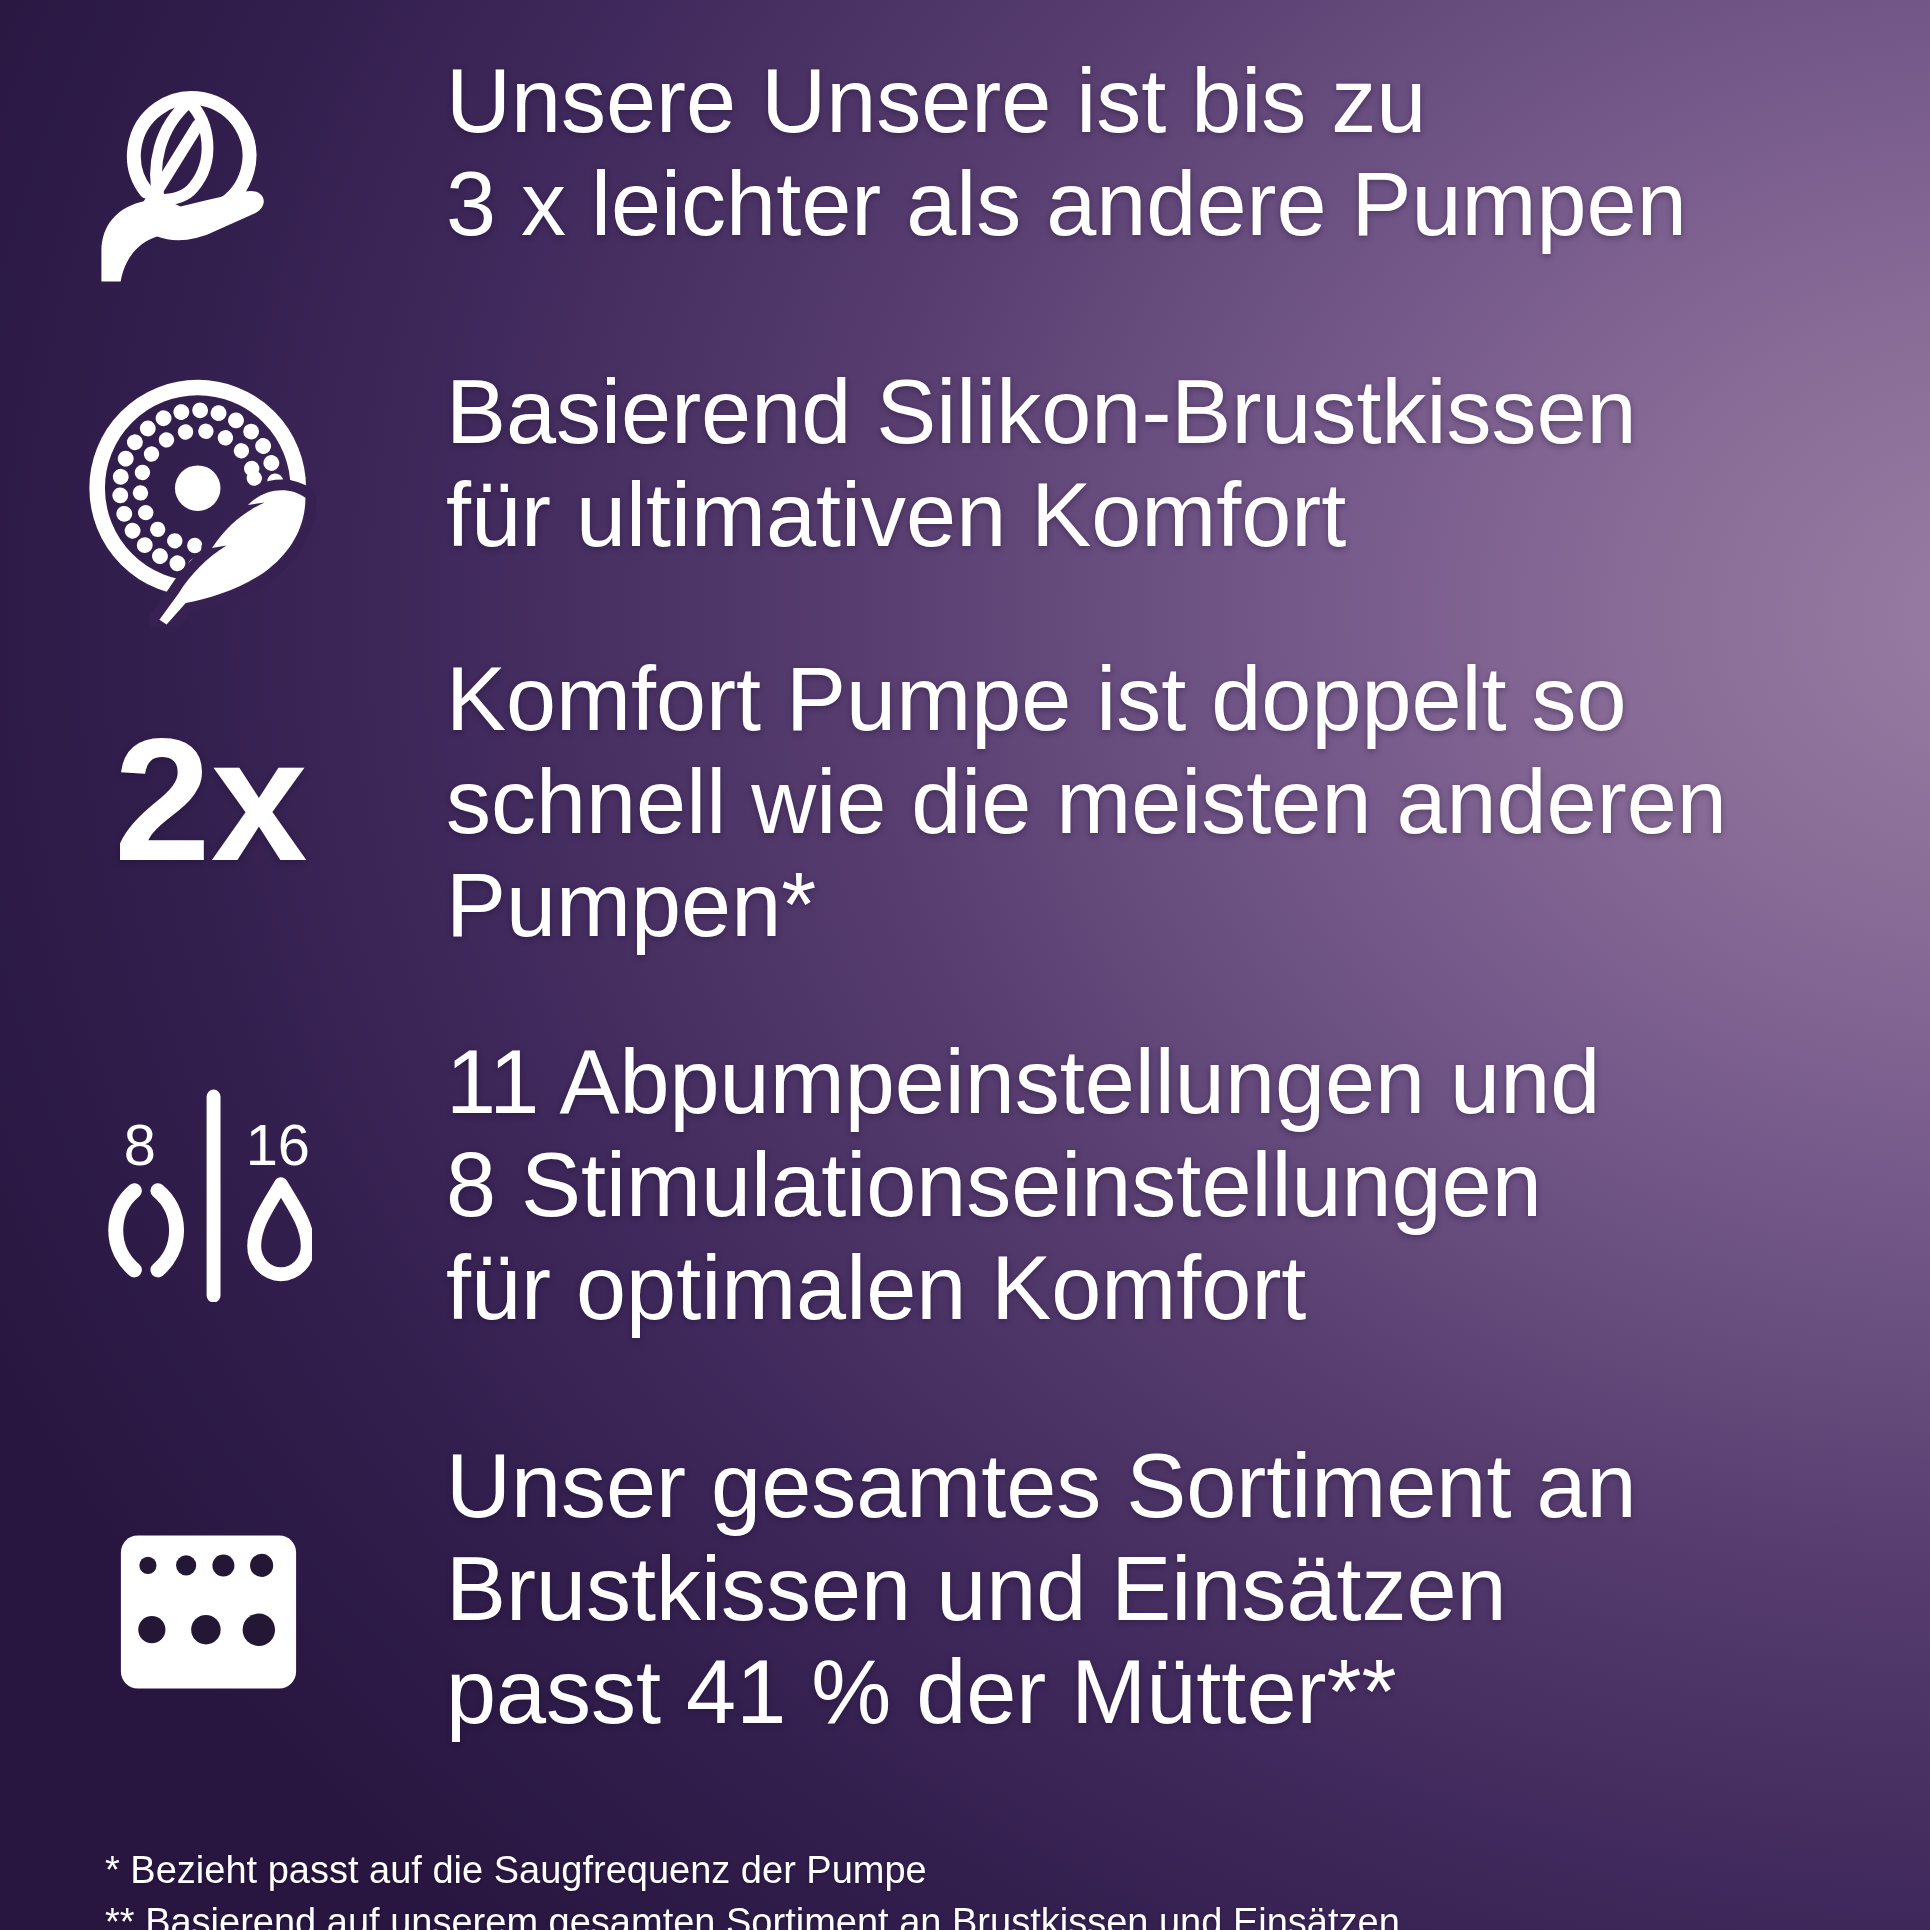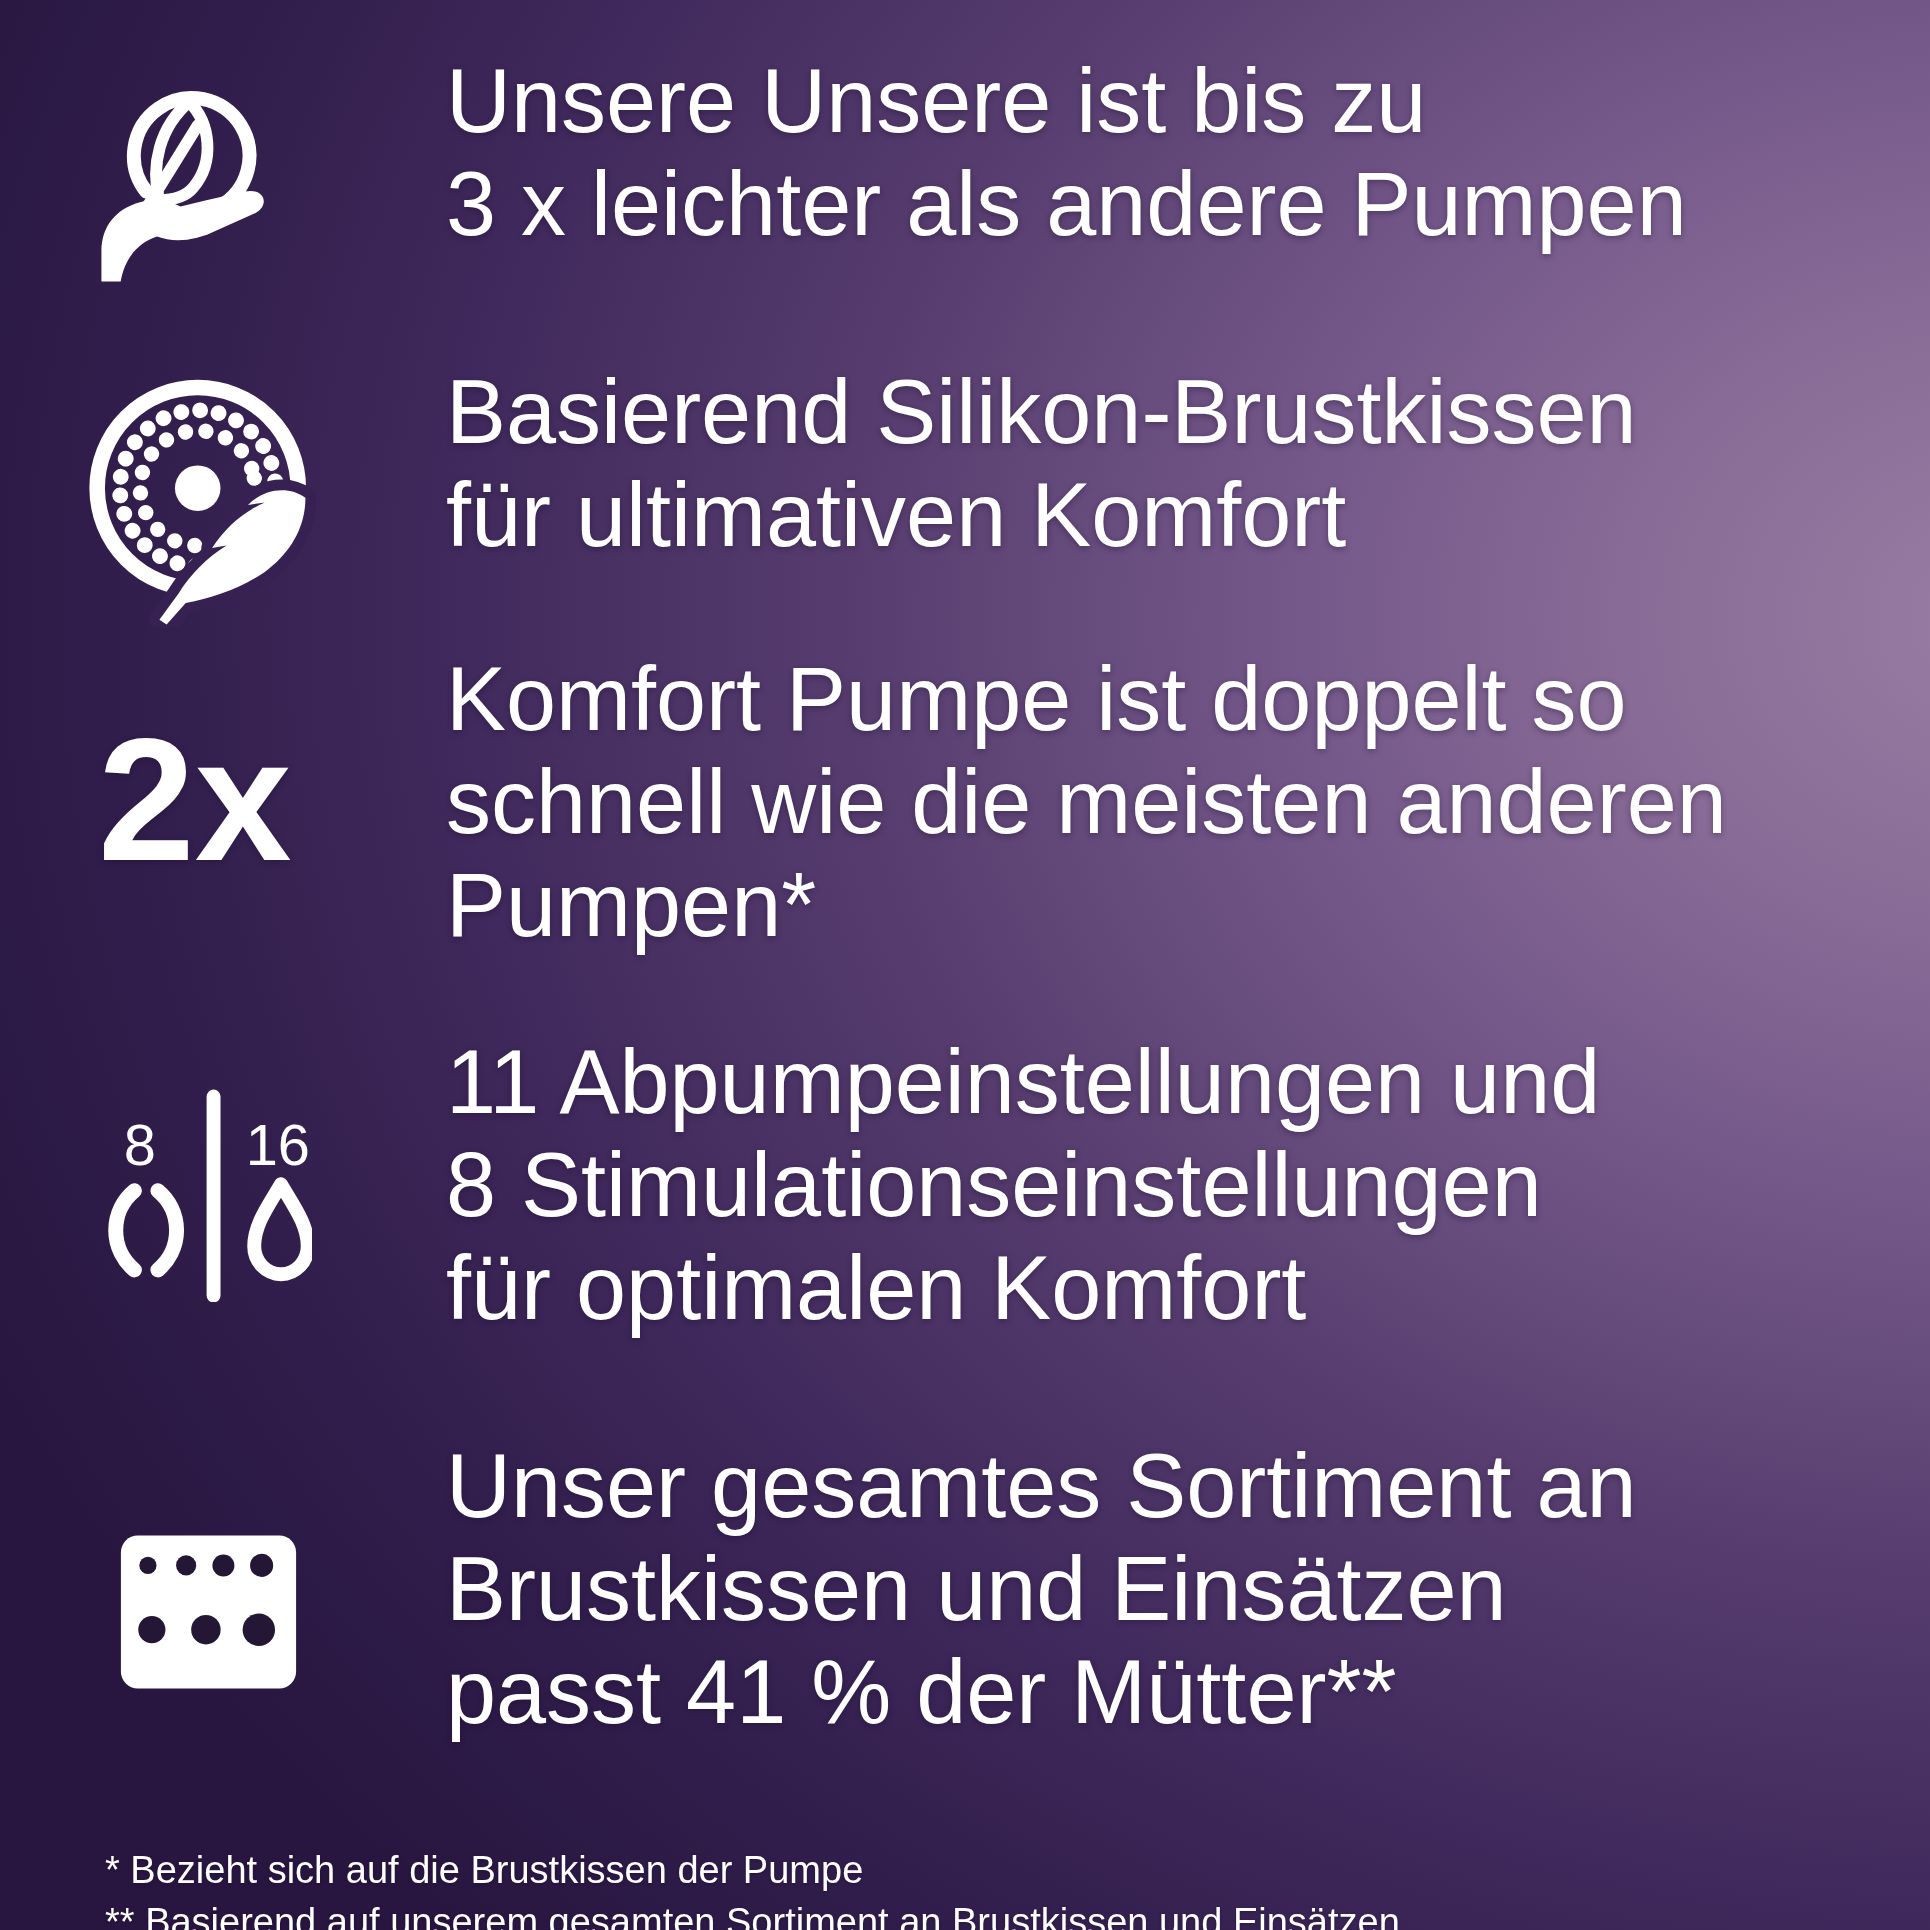--- a/index.html
+++ b/index.html
@@ -64,21 +64,21 @@
                C47,82 54,75 62,70 L56,71 C62,62 69,56 78,52 L71,53 C78,46 88,45 95,50 Z" fill="#fff"></path>
     </svg>
   </div>
   <div class="feature-text" style="top:361px;">
     <div class="feature-line"><span class="bold">Basierend Silikon-Brustkissen</span></div>
     <div class="feature-line"><span>für ultimativen Komfort</span></div>
   </div>
 </div>
 
 <div class="row">
-  <div class="big-label" style="left:98px;top:713px;">2x</div>
+  <div class="big-label" style="left:114px;top:713px;">2x</div>
   <div class="feature-text" style="top:648px;">
     <div class="feature-line"><span>Komfort Pumpe </span><span class="bold">ist doppelt so</span></div>
     <div class="feature-line"><span class="bold">schnell</span><span> wie die meisten anderen</span></div>
     <div class="feature-line"><span>Pumpen*</span></div>
   </div>
 </div>
 
 <div class="row">
   <div class="icon-box" style="left:98px;top:1088px;width:214px;height:214px;">
     <svg viewBox="0 0 100 100" aria-hidden="true">
@@ -113,16 +113,16 @@
     </svg>
   </div>
   <div class="feature-text" style="top:1435px;">
     <div class="feature-line"><span>Unser gesamtes Sortiment an</span></div>
     <div class="feature-line"><span>Brustkissen und Einsätzen</span></div>
     <div class="feature-line"><span class="bold">passt 41 % der Mütter**</span></div>
   </div>
 </div>
 
 <div class="footnotes">
-  <div>* Bezieht sich auf die Brustkissen der Pumpe</div>
+  <div>* Bezieht passt auf die Saugfrequenz der Pumpe</div>
   <div>** Basierend auf unserem gesamten Sortiment an Brustkissen und Einsätzen</div>
 </div>
 
 
 </body></html>

